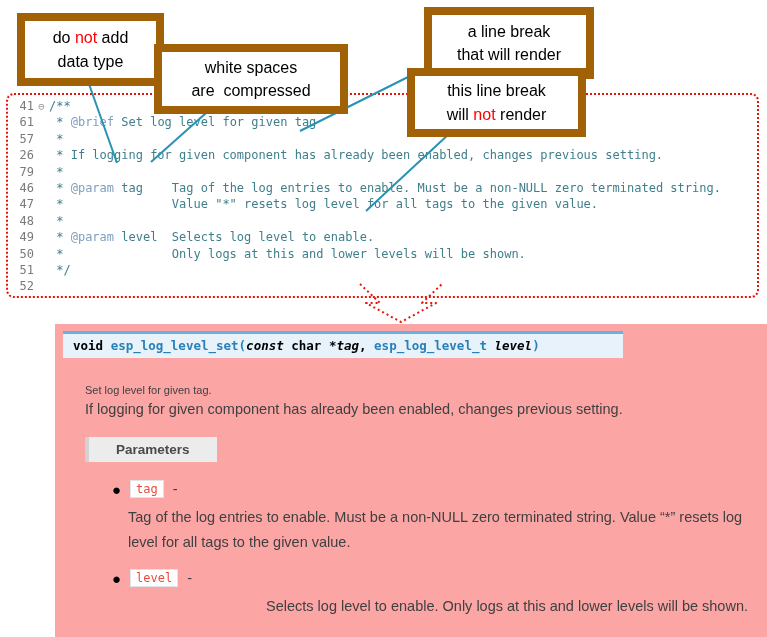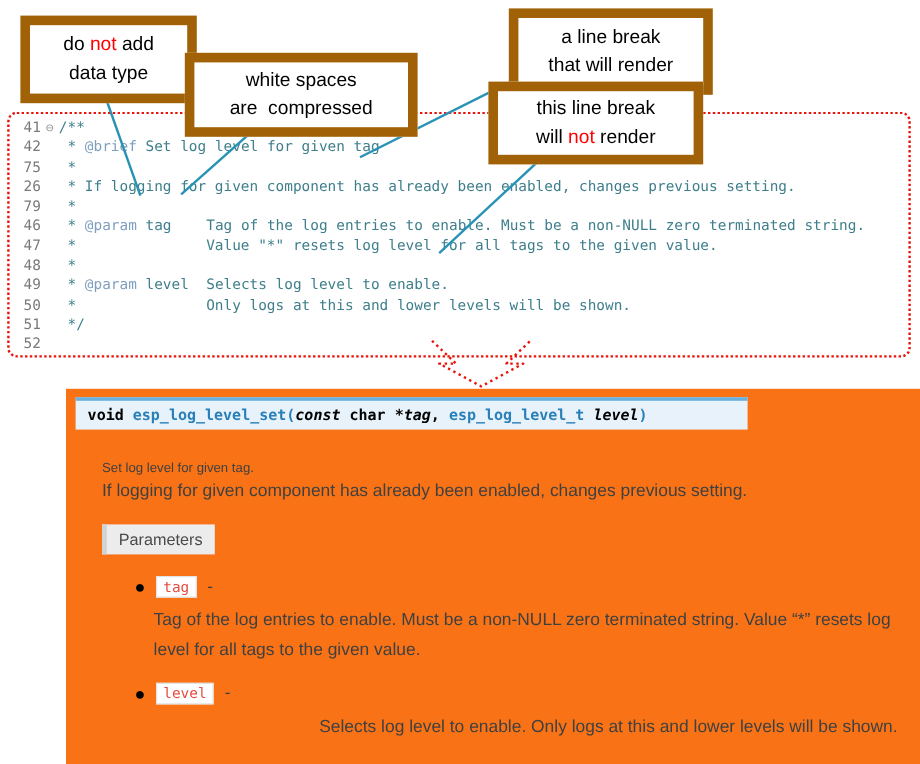--- a/index.html
+++ b/index.html
@@ -30,34 +30,34 @@
            display:flex;flex-direction:column;align-items:center;justify-content:center;
            text-align:center;font-size:16px;color:#000;line-height:1.45;}
   .callout span{white-space:pre-wrap;}
   .red{color:#ff0000;}
   #callout-1{left:17px;top:13px;width:131px;height:57px;}
   #callout-2{left:154px;top:44px;width:178px;height:54px;}
   #callout-3{left:424px;top:7px;width:154px;height:56px;}
   #callout-4{left:407px;top:68px;width:163px;height:53px;}
 
   
-  #doc-panel{position:absolute;left:55px;top:324px;width:712px;height:313px;background:#f97316;z-index:1;}
+  #doc-panel{position:absolute;left:55px;top:324px;width:712px;height:313px;background:#fca5a5;z-index:1;}
   .sig{position:absolute;left:8px;top:7px;width:560px;box-sizing:border-box;
        background:#e7f2fa;border-top:3px solid #6ab0de;padding:4px 10px 5px 10px;
        font-family:"DejaVu Sans Mono",monospace;font-size:12.5px;font-weight:bold;color:#000;white-space:pre;}
   .s-kw{color:#000;}
   .s-name{color:#2980b9;}
   .s-type{color:#2980b9;}
   .s-const{font-style:italic;color:#000;}
   .s-param{font-style:italic;color:#000;}
   .s-plain{color:#000;}
   .brief{position:absolute;left:30px;top:60px;margin:0;font-size:11px;color:#404040;}
   .desc{position:absolute;left:30px;top:77px;margin:0;font-size:14.5px;color:#404040;}
   .rubric{position:absolute;left:30px;top:113px;background:#ececec;border-left:4px solid #d2d2d2;
-          color:#4a4a4a;font-weight:normal;font-size:13.5px;padding:5px 10px;}
+          color:#4a4a4a;font-weight:bold;font-size:13.5px;padding:5px 27px;}
   .param-head{position:absolute;display:flex;align-items:center;gap:9px;}
   #p1h{left:57px;top:156px;}
   #p2h{left:57px;top:245px;}
   .bullet{color:#000;font-size:15px;line-height:1;}
   .literal{font-family:"DejaVu Sans Mono",monospace;font-size:12px;color:#e74c3c;background:#fff;
            border:1px solid #e1e4e5;padding:1px 5px;}
   .dash{color:#404040;font-size:14.5px;}
   .param-desc{position:absolute;margin:0;font-size:14.5px;color:#404040;line-height:1.75;width:620px;}
   #p1d{left:73px;top:181px;}
   #p2d{left:73px;top:270px;text-align:right;}
@@ -68,26 +68,26 @@
 <div id="canvas">
 
   <div id="code-block">
     <div id="code-lines">
         <div class="code-line">
           <span class="ln">41</span>
           <span class="fold">⊖</span>
           <span class="code-text"><span class="cmt">/**</span></span>
         </div>
         <div class="code-line">
-          <span class="ln">42</span>
+          <span class="ln">61</span>
           <span class="fold"></span>
           <span class="code-text"><span class="cmt"> * </span><span class="doxtag">@brief</span><span class="cmt"> Set log level for given tag</span></span>
         </div>
         <div class="code-line">
-          <span class="ln">75</span>
+          <span class="ln">57</span>
           <span class="fold"></span>
           <span class="code-text"><span class="cmt"> *</span></span>
         </div>
         <div class="code-line">
           <span class="ln">26</span>
           <span class="fold"></span>
           <span class="code-text"><span class="cmt"> * If logging for given component has already been enabled, changes previous setting.</span></span>
         </div>
         <div class="code-line">
           <span class="ln">79</span>

